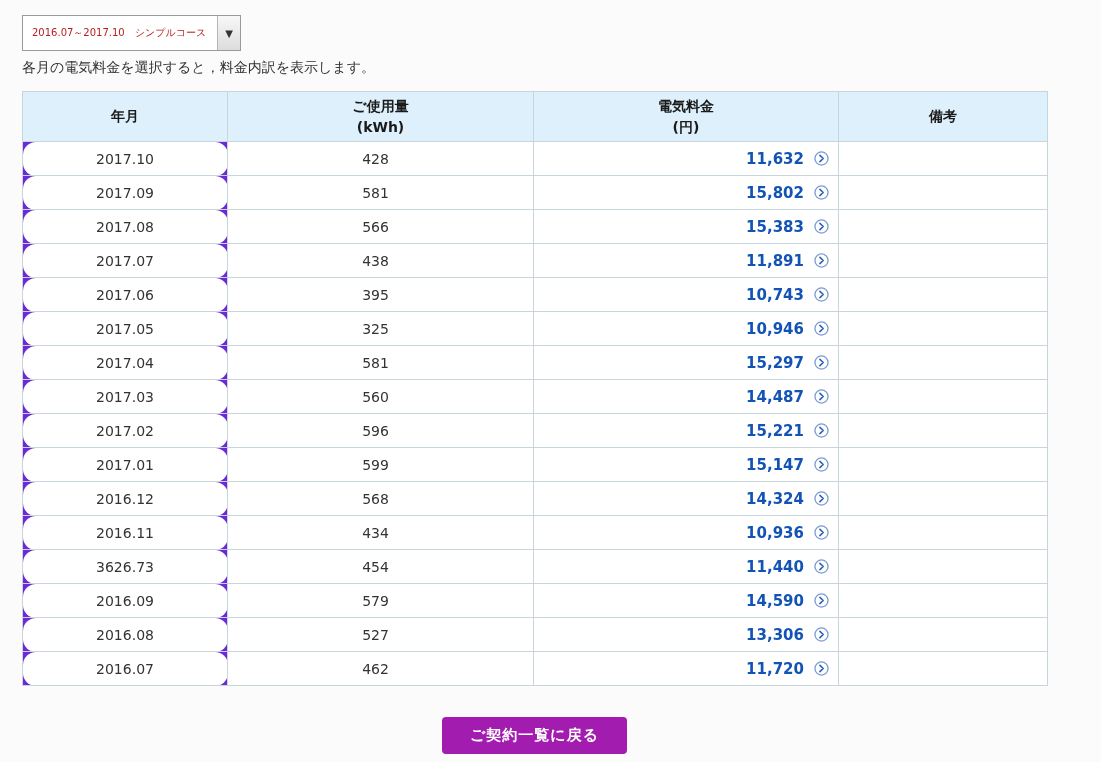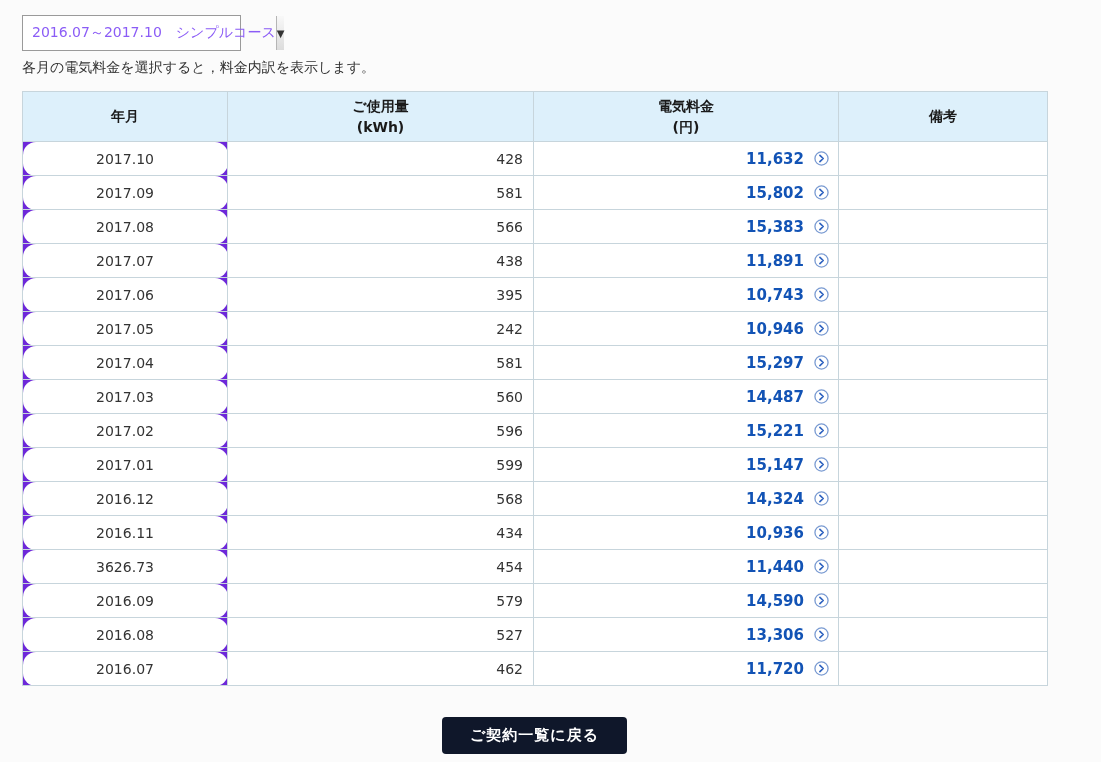--- a/index.html
+++ b/index.html
@@ -15,21 +15,21 @@
   
   .select-box {
     width: 219px; height: 36px;
     background: #fff;
     border: 1px solid #9a9a9a;
     display: flex; align-items: stretch;
     cursor: pointer;
   }
   .select-value {
     flex: 1; display: flex; align-items: center;
-    padding-left: 9px; font-size: 14px; color: #8b5cf6;
+    padding-left: 9px; font-size: 10px; color: #b91c1c;
     white-space: nowrap;
   }
   .select-arrow {
     width: 23px; border-left: 1px solid #b5b5b5;
     background: linear-gradient(#f8f8f8, #dcdcdc);
     display: flex; align-items: center; justify-content: center;
     font-size: 10px; color: #333;
   }
 
   
@@ -51,38 +51,38 @@
     font-size: 14px; font-weight: bold; color: #1a1a1a;
     height: 50px; text-align: center; line-height: 1.45;
   }
   table.billing td { height: 34px; font-size: 14px; background: #fff; }
   col.c-month   { width: 205px; }
   col.c-usage   { width: 306px; }
   col.c-charge  { width: 305px; }
   col.c-remarks { width: 209px; }
 
   td.month-cell  { text-align: center; color: #333; border-radius: 13px; }
-  td.usage-cell  { text-align: right; padding-right: 10px; color: #333; }
+  td.usage-cell  { text-align: center; padding-right: 10px; color: #333; }
   td.charge-cell { text-align: right; padding-right: 9px; }
   td.remarks-cell{ }
 
   .charge-link {
     display: inline-flex; align-items: center; gap: 10px;
     text-decoration: none; cursor: pointer;
   }
   .charge-amount {
     color: #1253b5; font-weight: bold; font-size: 15px;
   }
   .circle-arrow { width: 15px; height: 15px; display: block; }
 
   
   .button-row { width: 1025px; display: flex; justify-content: center; margin-top: 31px; }
   .back-button {
     min-width: 174px; height: 37px;
-    background: #0f172a; border: none; border-radius: 4px;
+    background: #a21caf; border: none; border-radius: 4px;
     color: #fff; font-size: 15px; font-weight: bold;
     font-family: "DejaVu Sans", "Liberation Sans", sans-serif;
     padding: 0 28px; cursor: pointer; letter-spacing: 1px;
   }
 </style>
 </head>
 <body>
 
 <div class="page">
 
@@ -189,21 +189,21 @@
           <circle cx="8" cy="8" r="7" fill="none" stroke="#7a9bd2" stroke-width="1.4"></circle>
           <path d="M6.3 4.6 L9.8 8 L6.3 11.4" fill="none" stroke="#2f63c0" stroke-width="1.8" stroke-linecap="round" stroke-linejoin="round"></path>
         </svg>
       </a>
     </td>
     <td class="remarks-cell"></td>
   </tr>
 
   <tr>
     <td class="month-cell">2017.05</td>
-    <td class="usage-cell">242</td>
+    <td class="usage-cell">325</td>
     <td class="charge-cell">
       <a class="charge-link">
         <span class="charge-amount">10,946</span>
         <svg class="circle-arrow" viewBox="0 0 16 16" aria-hidden="true">
           <circle cx="8" cy="8" r="7" fill="none" stroke="#7a9bd2" stroke-width="1.4"></circle>
           <path d="M6.3 4.6 L9.8 8 L6.3 11.4" fill="none" stroke="#2f63c0" stroke-width="1.8" stroke-linecap="round" stroke-linejoin="round"></path>
         </svg>
       </a>
     </td>
     <td class="remarks-cell"></td>

